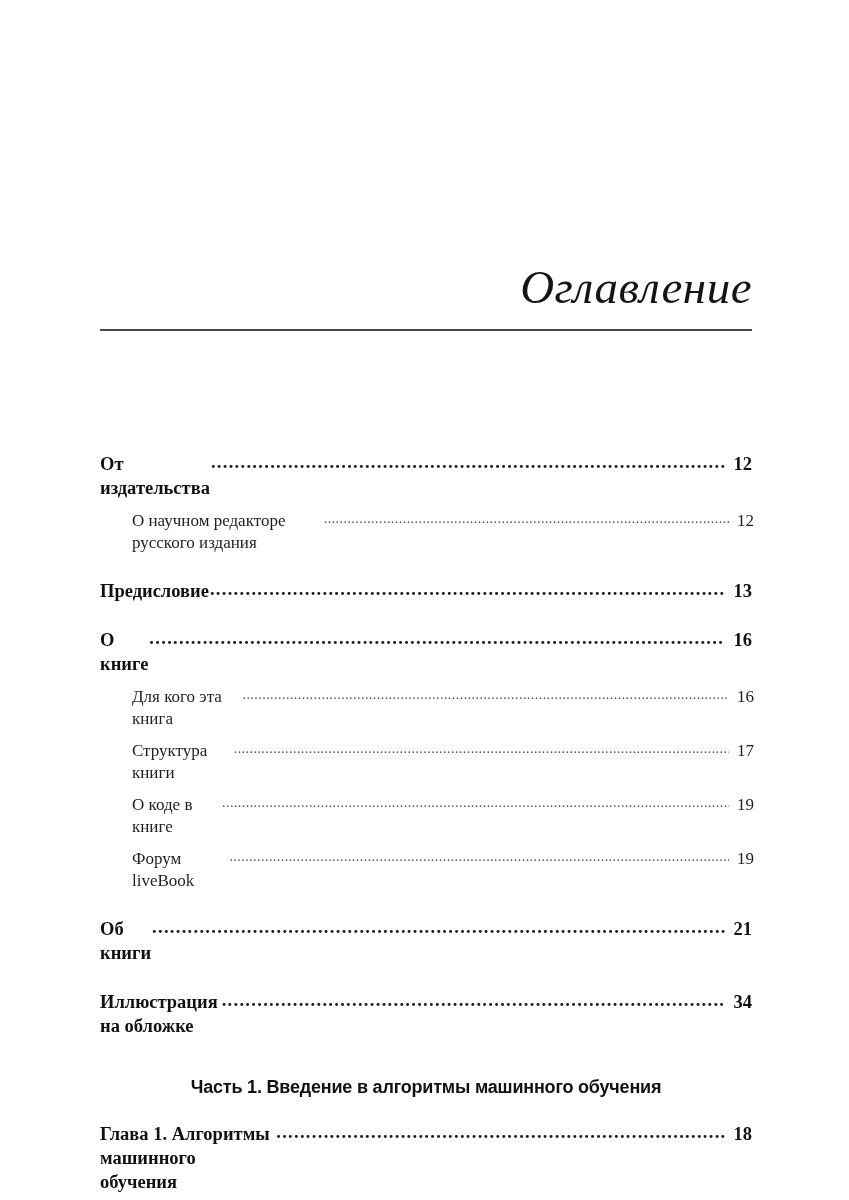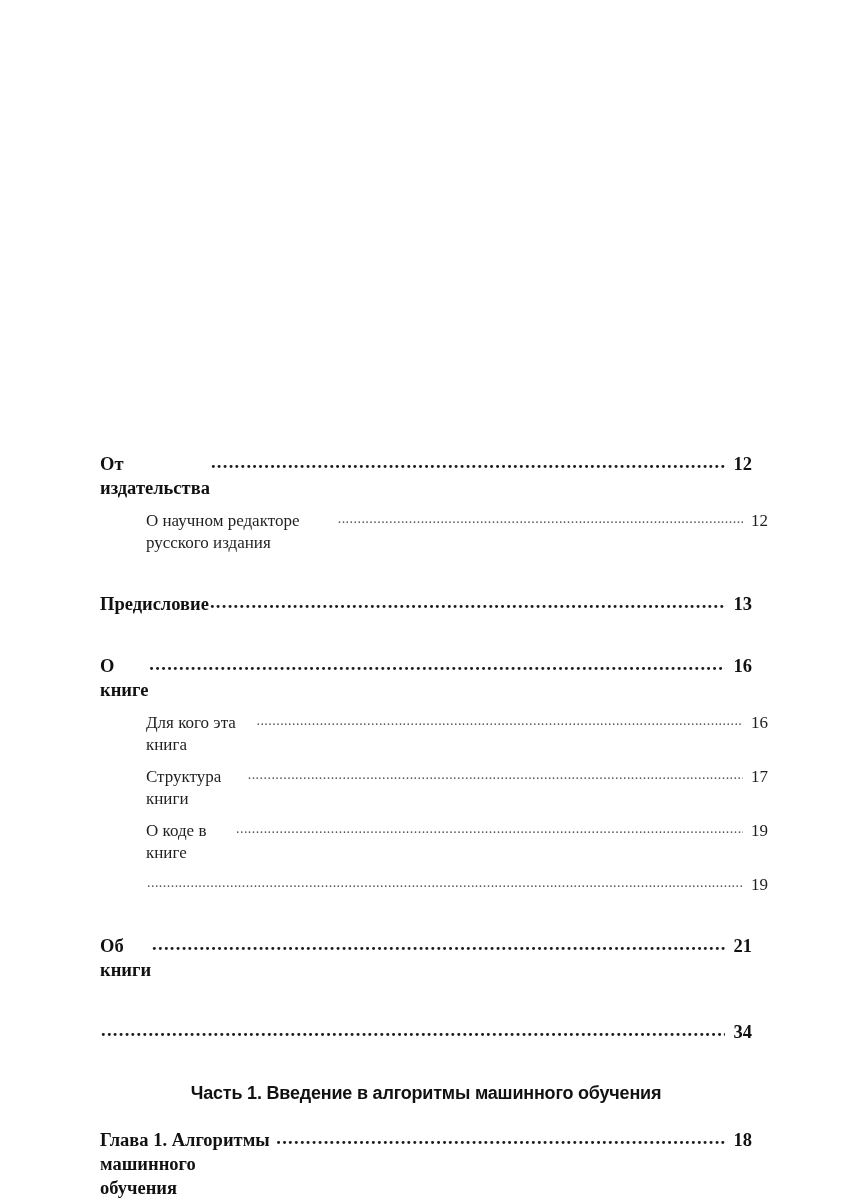--- a/index.html
+++ b/index.html
@@ -110,53 +110,57 @@
     color: #1a1a1a;
   }
   .lvl1 .pageno { min-width: 26px; }
 
   
   .lvl2 {
     font-weight: 400;
     font-size: 17px;
     line-height: 22px;
     color: #1f1f1f;
-    margin-left: 46px;
+    margin-left: 32px;
     margin-top: 10px;
     width: calc(100% - 30px);
   }
   .lvl2 .leader::before {
     letter-spacing: 0.45px;
     font-size: 14px;
     color: #555555;
   }
   .lvl2 .pageno { min-width: 24px; }
 
   
-  .gap-group { margin-top: 38px; font-family: Liberation Serif, serif; }
+  .gap-group { margin-top: 25px; font-family: Liberation Serif, serif; }
 
   
   .part-heading {
     font-family: "Liberation Sans", "DejaVu Sans", sans-serif;
     font-weight: 700;
     font-size: 18px;
     line-height: 26px;
     color: #111111;
     text-align: center;
     margin: 36px 0 0 0;
     letter-spacing: -0.2px;
   }
 
   .after-part { margin-top: 22px; }
 </style>
 </head>
 <body>
 
 <div class="page">
 
+  <div class="title-block">
+    <h1 class="toc-title">Оглавление</h1>
+    <div class="title-rule"></div>
+  </div>
 
   <div class="toc">
 
     <div class="entry lvl1">
       <span class="label">От издательства</span>
       <span class="leader"></span>
       <span class="pageno">12</span>
     </div>
 
     <div class="entry lvl2">
@@ -190,31 +194,33 @@
       <span class="pageno">17</span>
     </div>
 
     <div class="entry lvl2">
       <span class="label">О коде в книге</span>
       <span class="leader"></span>
       <span class="pageno">19</span>
     </div>
 
     <div class="entry lvl2">
+      <span class="label">Форум liveBook</span>
       <span class="leader"></span>
       <span class="pageno">19</span>
     </div>
 
     <div class="entry lvl1 gap-group">
       <span class="label">Об книги</span>
       <span class="leader"></span>
       <span class="pageno">21</span>
     </div>
 
     <div class="entry lvl1 gap-group">
+      <span class="label">Иллюстрация на обложке</span>
       <span class="leader"></span>
       <span class="pageno">34</span>
     </div>
 
     <div class="part-heading">Часть 1. Введение в алгоритмы машинного обучения</div>
 
     <div class="entry lvl1 after-part">
       <span class="label">Глава 1. Алгоритмы машинного обучения</span>
       <span class="leader"></span>
       <span class="pageno">18</span>

